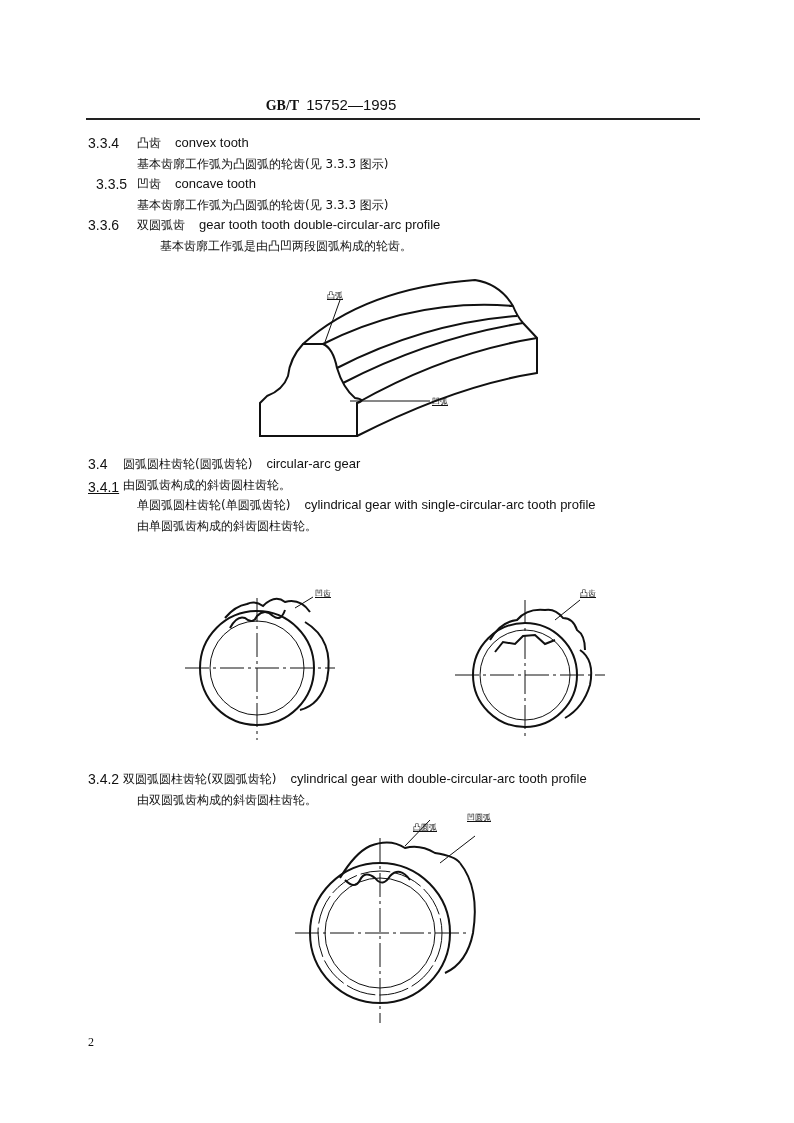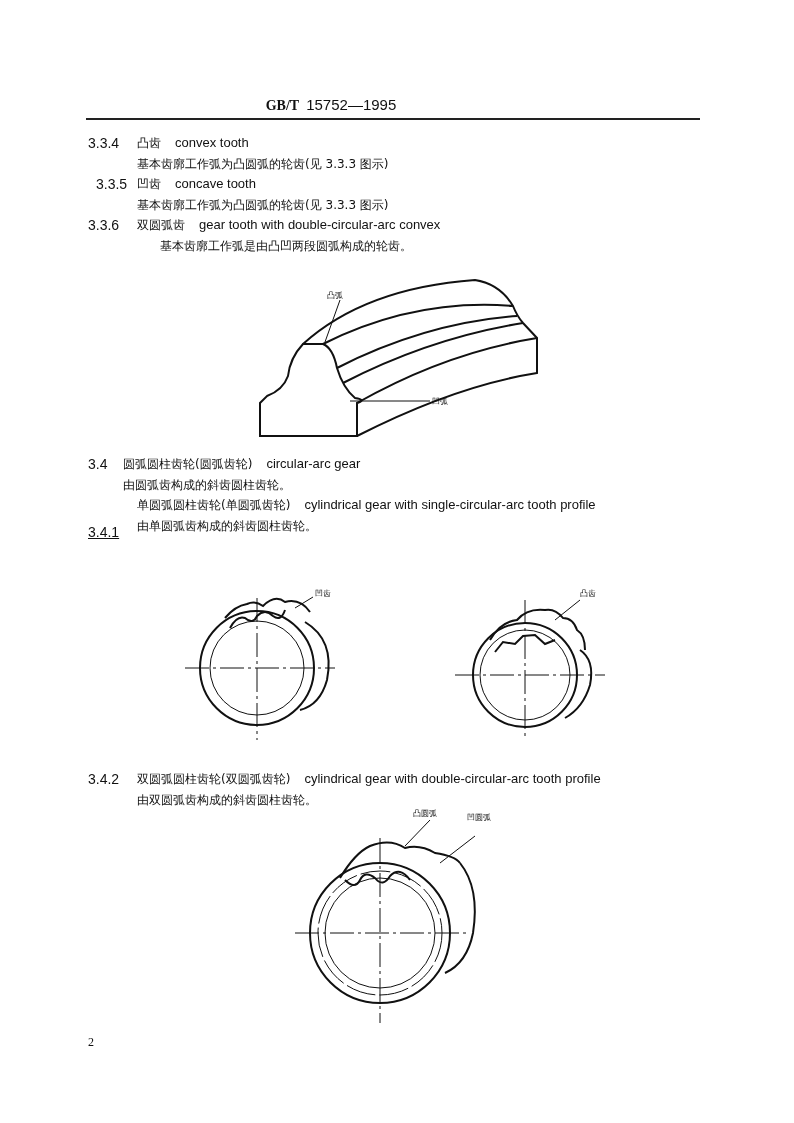--- a/index.html
+++ b/index.html
@@ -8,21 +8,21 @@
   .header { position: absolute; left: 0; top: 96px; width: 662px; text-align: center;
             font-family: "Liberation Serif", serif; font-size: 14px; }
   .header .std { font-weight: bold; }
   .header .num { font-family: "Liberation Sans", sans-serif; font-size: 15px; }
   .rule { position: absolute; left: 86px; top: 118px; width: 614px; height: 2px; background: #222; }
   .line { position: absolute; font-size: 12px; white-space: nowrap; line-height: 16px; }
   .secnum { position: absolute; font-family: "Liberation Sans", sans-serif; font-size: 14px; }
   .en { font-family: Liberation Sans, sans-serif; font-size: 13px; margin-left: 14px; }
   .cn { font-family: "DejaVu Sans", sans-serif; font-size: 12px; }
   .fig { position: absolute; }
-  .label { font-family: "DejaVu Sans", sans-serif; font-size: 8px; position: absolute; }
+  .label { font-family: "DejaVu Sans", sans-serif; font-size: 8px; position: absolute; text-decoration: underline; }
   .pagenum { position: absolute; left: 88px; top: 1035px; font-family: "Liberation Serif", serif; font-size: 12px; }
 </style>
 </head>
 <body>
 
 <div class="header">
   <span class="std">GB/T</span>&nbsp;
   <span class="num">15752—1995</span>
 </div>
 <div class="rule"></div>
@@ -34,21 +34,21 @@
 <div class="line cn" style="left:137px;top:156px;">基本齿廓工作弧为凸圆弧的轮齿(见 3.3.3 图示)</div>
 
 <div class="secnum" style="left:96px;top:176px;">3.3.5</div>
 <div class="line" style="left:137px;top:176px;">
   <span class="cn">凹齿</span><span class="en">concave tooth</span>
 </div>
 <div class="line cn" style="left:137px;top:197px;">基本齿廓工作弧为凸圆弧的轮齿(见 3.3.3 图示)</div>
 
 <div class="secnum" style="left:88px;top:217px;text-align:right;">3.3.6</div>
 <div class="line" style="left:137px;top:217px;">
-  <span class="cn">双圆弧齿</span><span class="en">gear tooth with double-circular-arc convex</span>
+  <span class="cn">双圆弧齿</span><span class="en">gear tooth tooth double-circular-arc profile</span>
 </div>
 <div class="line cn" style="left:137px;top:238px;margin-left:23px;">基本齿廓工作弧是由凸凹两段圆弧构成的轮齿。</div>
 
 <div class="fig" style="left:255px;top:268px;width:300px;height:180px;">
   <svg width="300" height="180" viewBox="0 0 300 180" fill="none" stroke="#111" stroke-width="2">
     <path d="M5 135 L5 168 L102 168 L102 135 Q112 132 100 130 Q88 120 82 100 Q78 80 68 76 L48 76 Q35 90 33 108 Q28 122 12 128 Z"></path>
     <path d="M48 76 Q110 20 220 12 Q245 16 258 38 Q262 48 268 55 L282 70 L282 105 Q200 118 102 168"></path>
     <path d="M68 76 Q160 30 258 38"></path>
     <path d="M82 100 Q170 55 262 48"></path>
     <path d="M88 115 Q175 70 268 55"></path>
@@ -59,21 +59,21 @@
   <div class="label" style="left:72px;top:22px;">凸弧</div>
   <div class="label" style="left:177px;top:128px;">凹弧</div>
 </div>
 
 <div class="secnum" style="left:88px;top:456px;">3.4</div>
 <div class="line" style="left:123px;top:456px;">
   <span class="cn">圆弧圆柱齿轮(圆弧齿轮)</span><span class="en">circular-arc gear</span>
 </div>
 <div class="line cn" style="left:123px;top:477px;">由圆弧齿构成的斜齿圆柱齿轮。</div>
 
-<div class="secnum" style="left:88px;top:524px;text-decoration:underline;">3.4.1</div>
+<div class="secnum" style="left:88px;top:479px;text-decoration:underline;">3.4.1</div>
 <div class="line" style="left:137px;top:497px;">
   <span class="cn">单圆弧圆柱齿轮(单圆弧齿轮)</span><span class="en">cylindrical gear with single-circular-arc tooth profile</span>
 </div>
 <div class="line cn" style="left:137px;top:518px;">由单圆弧齿构成的斜齿圆柱齿轮。</div>
 
 <div class="fig" style="left:185px;top:580px;width:170px;height:160px;">
   <svg width="170" height="160" viewBox="0 0 170 160" fill="none" stroke="#111" stroke-width="2">
     <circle cx="72" cy="88" r="57"></circle>
     <circle cx="72" cy="88" r="47" stroke-width="1"></circle>
     <path d="M120 42 Q150 60 142 100 Q135 125 115 130"></path>
@@ -94,35 +94,35 @@
     <path d="M35 60 Q45 42 62 40 Q72 28 90 30 Q100 28 108 38 Q118 38 122 50 Q130 55 130 70"></path>
     <path d="M40 72 L48 62 L60 64 L68 56 L80 55 L90 64 L100 60"></path>
     <line x1="0" y1="95" x2="150" y2="95" stroke-width="1" stroke-dasharray="24 4 3 4"></line>
     <line x1="70" y1="20" x2="70" y2="162" stroke-width="1" stroke-dasharray="24 4 3 4"></line>
     <path d="M100 40 L125 20" stroke-width="1"></path>
   </svg>
   <div class="label" style="left:125px;top:8px;">凸齿</div>
 </div>
 
 <div class="secnum" style="left:88px;top:771px;text-align:right;">3.4.2</div>
-<div class="line" style="left:137px;top:771px;text-align:center;">
+<div class="line" style="left:123px;top:771px;text-align:center;">
   <span class="cn">双圆弧圆柱齿轮(双圆弧齿轮)</span><span class="en">cylindrical gear with double-circular-arc tooth profile</span>
 </div>
 <div class="line cn" style="left:137px;top:792px;">由双圆弧齿构成的斜齿圆柱齿轮。</div>
 
 <div class="fig" style="left:295px;top:808px;width:220px;height:220px;">
   <svg width="220" height="220" viewBox="0 0 220 220" fill="none" stroke="#111" stroke-width="2">
     <circle cx="85" cy="125" r="70"></circle>
     <circle cx="85" cy="125" r="62" stroke-width="1" stroke-dasharray="30 4"></circle>
     <circle cx="85" cy="125" r="55" stroke-width="1"></circle>
     <path d="M165 55 Q185 80 178 125 Q172 155 150 165"></path>
     <path d="M45 70 Q60 45 75 38 Q95 30 110 40 Q125 36 140 45 Q160 48 165 55"></path>
     <path d="M50 72 Q60 82 65 72 Q70 62 80 70 Q88 80 95 68 Q105 58 115 72"></path>
     <line x1="0" y1="125" x2="175" y2="125" stroke-width="1" stroke-dasharray="24 4 3 4"></line>
     <line x1="85" y1="30" x2="85" y2="215" stroke-width="1" stroke-dasharray="24 4 3 4"></line>
     <path d="M110 38 L135 12" stroke-width="1"></path>
     <path d="M145 55 L180 28" stroke-width="1"></path>
   </svg>
-  <div class="label" style="left:118px;top:0;">凸圆弧</div>
+  <div class="label" style="left:118px;top:14px;">凸圆弧</div>
   <div class="label" style="left:172px;top:4px;">凹圆弧</div>
 </div>
 
 <div class="pagenum">2</div>
 
 </body></html>

